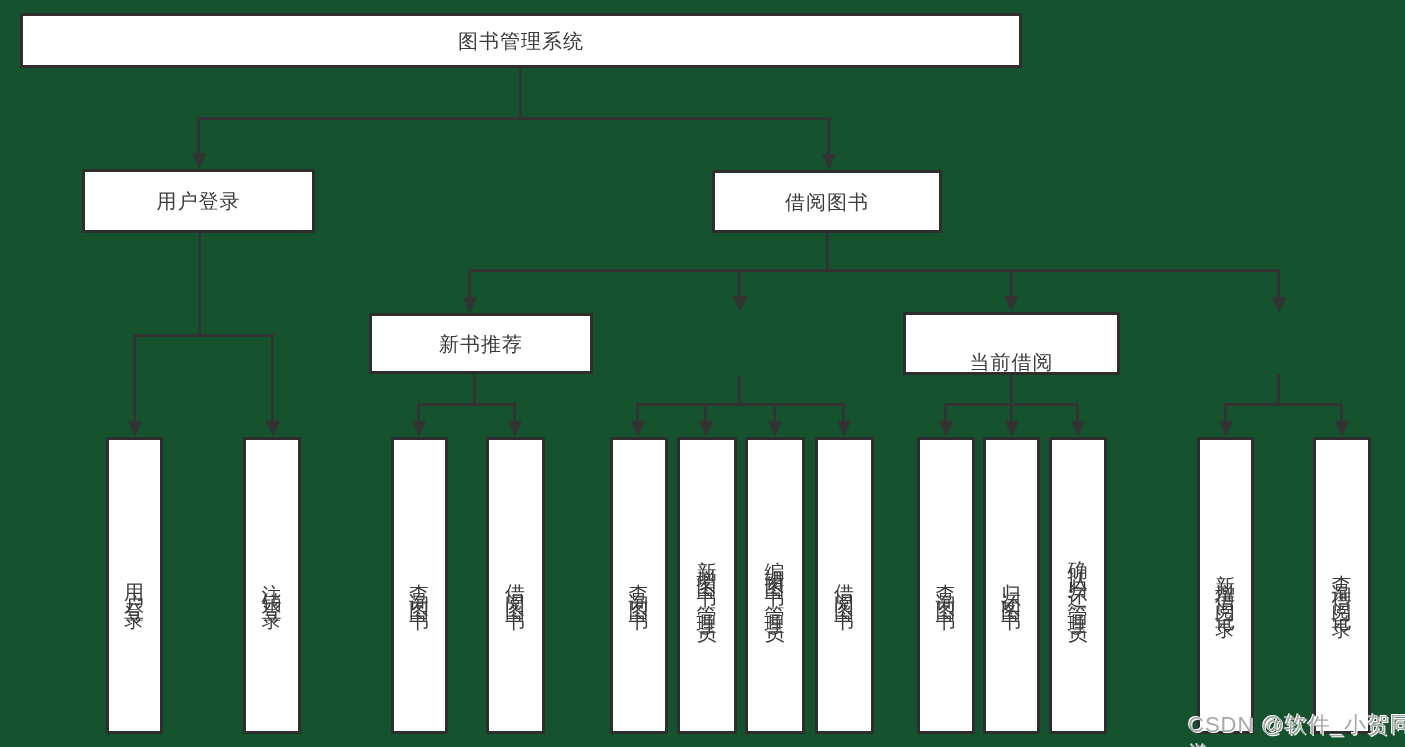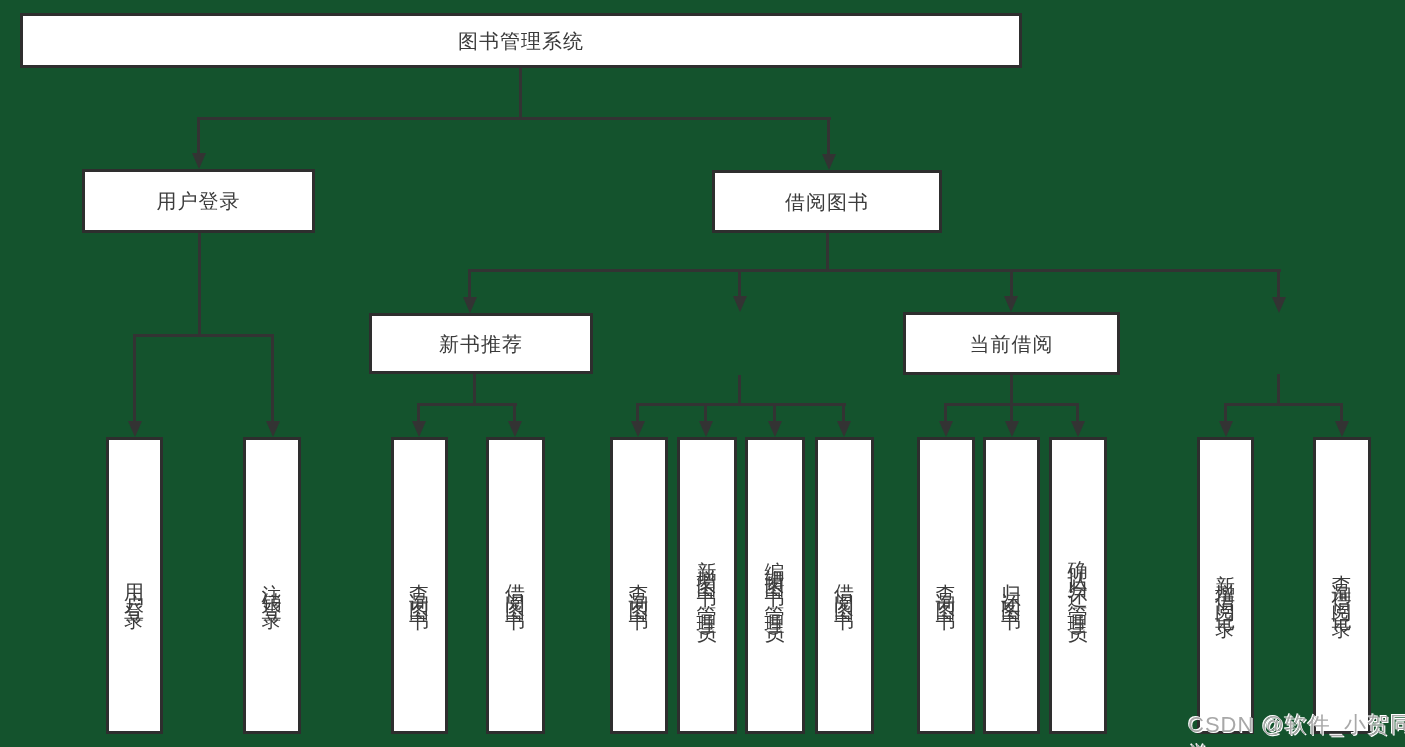--- a/index.html
+++ b/index.html
@@ -72,21 +72,21 @@
   <div class="vl" style="left:1010px;top:269px;height:31px;"></div>
   <div class="vl" style="left:1277px;top:269px;height:31px;"></div>
   <div class="ar" style="left:463px;top:297px;"></div>
   <div class="ar" style="left:733px;top:296px;"></div>
   <div class="ar" style="left:1004px;top:296px;"></div>
   <div class="ar" style="left:1272px;top:297px;"></div>
 
   <div class="box" style="left:369px;top:313px;width:224px;height:61px;text-align:right;">
     <span>新书推荐</span>
   </div>
-  <div class="box" style="left:903px;top:312px;width:217px;height:63px;">
+  <div class="box" style="left:903px;top:312px;width:217px;height:63px;align-items:flex-end;">
     <span>当前借阅</span>
   </div>
 
   <div class="vl" style="left:473px;top:374px;height:32px;"></div>
   <div class="hl" style="left:417px;top:403px;width:100px;"></div>
   <div class="vl" style="left:417px;top:403px;height:20px;"></div>
   <div class="vl" style="left:513px;top:403px;height:20px;"></div>
   <div class="ar" style="left:412px;top:421px;"></div>
   <div class="ar" style="left:508px;top:421px;"></div>
 

